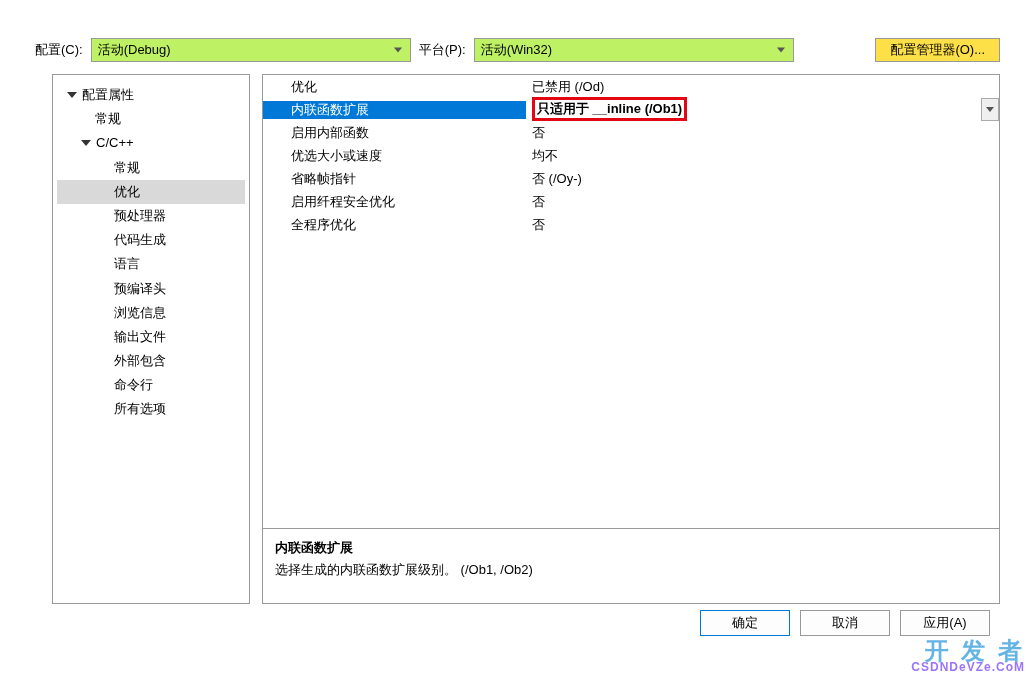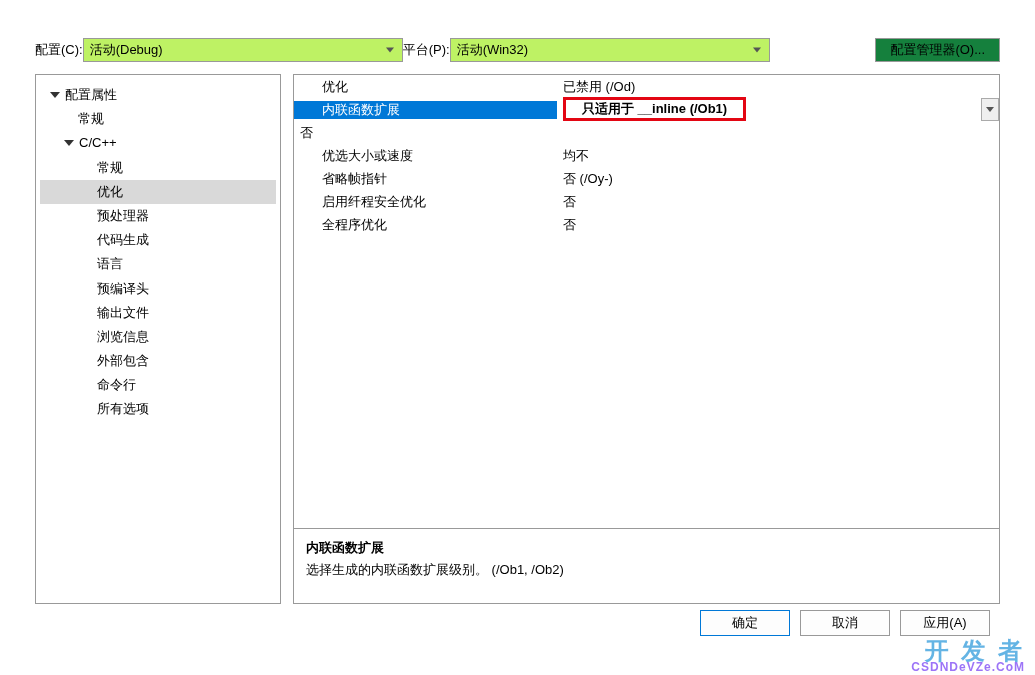--- a/index.html
+++ b/index.html
@@ -10,20 +10,21 @@
       color: #000;
       width: 1035px;
       height: 675px;
       position: relative;
       overflow: hidden;
     }
     .top-bar {
       display: flex;
       align-items: center;
       padding: 38px 35px 12px 35px;
+      gap: 8px;
     }
     .top-label { white-space: nowrap; }
     .dropdown {
       border: 1px solid #999;
       background: #bef264;
       height: 24px;
       display: flex;
       align-items: center;
       padding: 0 6px;
       position: relative;
@@ -35,38 +36,39 @@
       position: absolute;
       right: 8px;
       top: 50%;
       transform: translateY(-50%);
       border-left: 4px solid transparent;
       border-right: 4px solid transparent;
       border-top: 5px solid #555;
     }
     .btn {
       border: 1px solid #999;
-      background: #15803d;
+      background: #fde047;
       height: 24px;
       padding: 0 14px;
       display: inline-flex;
       align-items: center;
       cursor: pointer;
     }
     .main-area {
       display: flex;
       padding: 0 35px;
       gap: 12px;
       height: 530px;
     }
     .tree-panel {
       border: 1px solid #999;
-      width: 246px;
+      width: 198px;
       padding: 8px 4px;
       overflow: auto;
+      margin-left: 17px;
     }
     .tree-item {
       display: flex;
       align-items: center;
       padding: 3px 2px;
       cursor: pointer;
       line-height: 1.4;
     }
     .tree-triangle {
       display: inline-block;
@@ -109,21 +111,21 @@
       flex: 1;
       padding-left: 6px;
       position: relative;
     }
     .prop-row-selected .prop-name {
       background: #0078d7;
       color: #fff;
     }
     .highlight-box {
       border: 3px solid #e30613;
-      padding: 0 16px;
+      padding: 0 2px;
       font-weight: bold;
       display: inline-block;
       margin-top: -1px;
     }
     .prop-dropdown-btn {
       position: absolute;
       right: 0; top: 0; bottom: 0;
       width: 18px;
       border: 1px solid #aaa;
       background: #efefef;
@@ -209,39 +211,40 @@
       <span class="tree-triangle tri-down"></span>
       <span>C/C++</span>
     </div>
     <div id="cpp-children">
         <div class="tree-item tree-level2">常规</div>
         <div class="tree-item tree-level2 tree-selected">优化</div>
         <div class="tree-item tree-level2">预处理器</div>
         <div class="tree-item tree-level2">代码生成</div>
         <div class="tree-item tree-level2">语言</div>
         <div class="tree-item tree-level2">预编译头</div>
+        <div class="tree-item tree-level2">浏览信息</div>
         <div class="tree-item tree-level2">输出文件</div>
-        <div class="tree-item tree-level2">浏览信息</div>
         <div class="tree-item tree-level2">外部包含</div>
         <div class="tree-item tree-level2">命令行</div>
         <div class="tree-item tree-level2">所有选项</div>
       </div>
   </div>
 
   <div class="content-panel">
     <div class="prop-grid" id="prop-grid">
         <div class="prop-row">
           <div class="prop-name">优化</div>
           <div class="prop-value">已禁用 (/Od)</div>
         </div>
         <div class="prop-row prop-row-selected">
           <div class="prop-name">内联函数扩展</div>
           <div class="prop-value"><span class="highlight-box">只适用于 __inline (/Ob1)</span><div class="prop-dropdown-btn"></div></div>
         </div>
         <div class="prop-row">
+          <div class="prop-name">启用内部函数</div>
           <div class="prop-value">否</div>
         </div>
         <div class="prop-row">
           <div class="prop-name">优选大小或速度</div>
           <div class="prop-value">均不</div>
         </div>
         <div class="prop-row">
           <div class="prop-name">省略帧指针</div>
           <div class="prop-value">否 (/Oy-)</div>
         </div>

